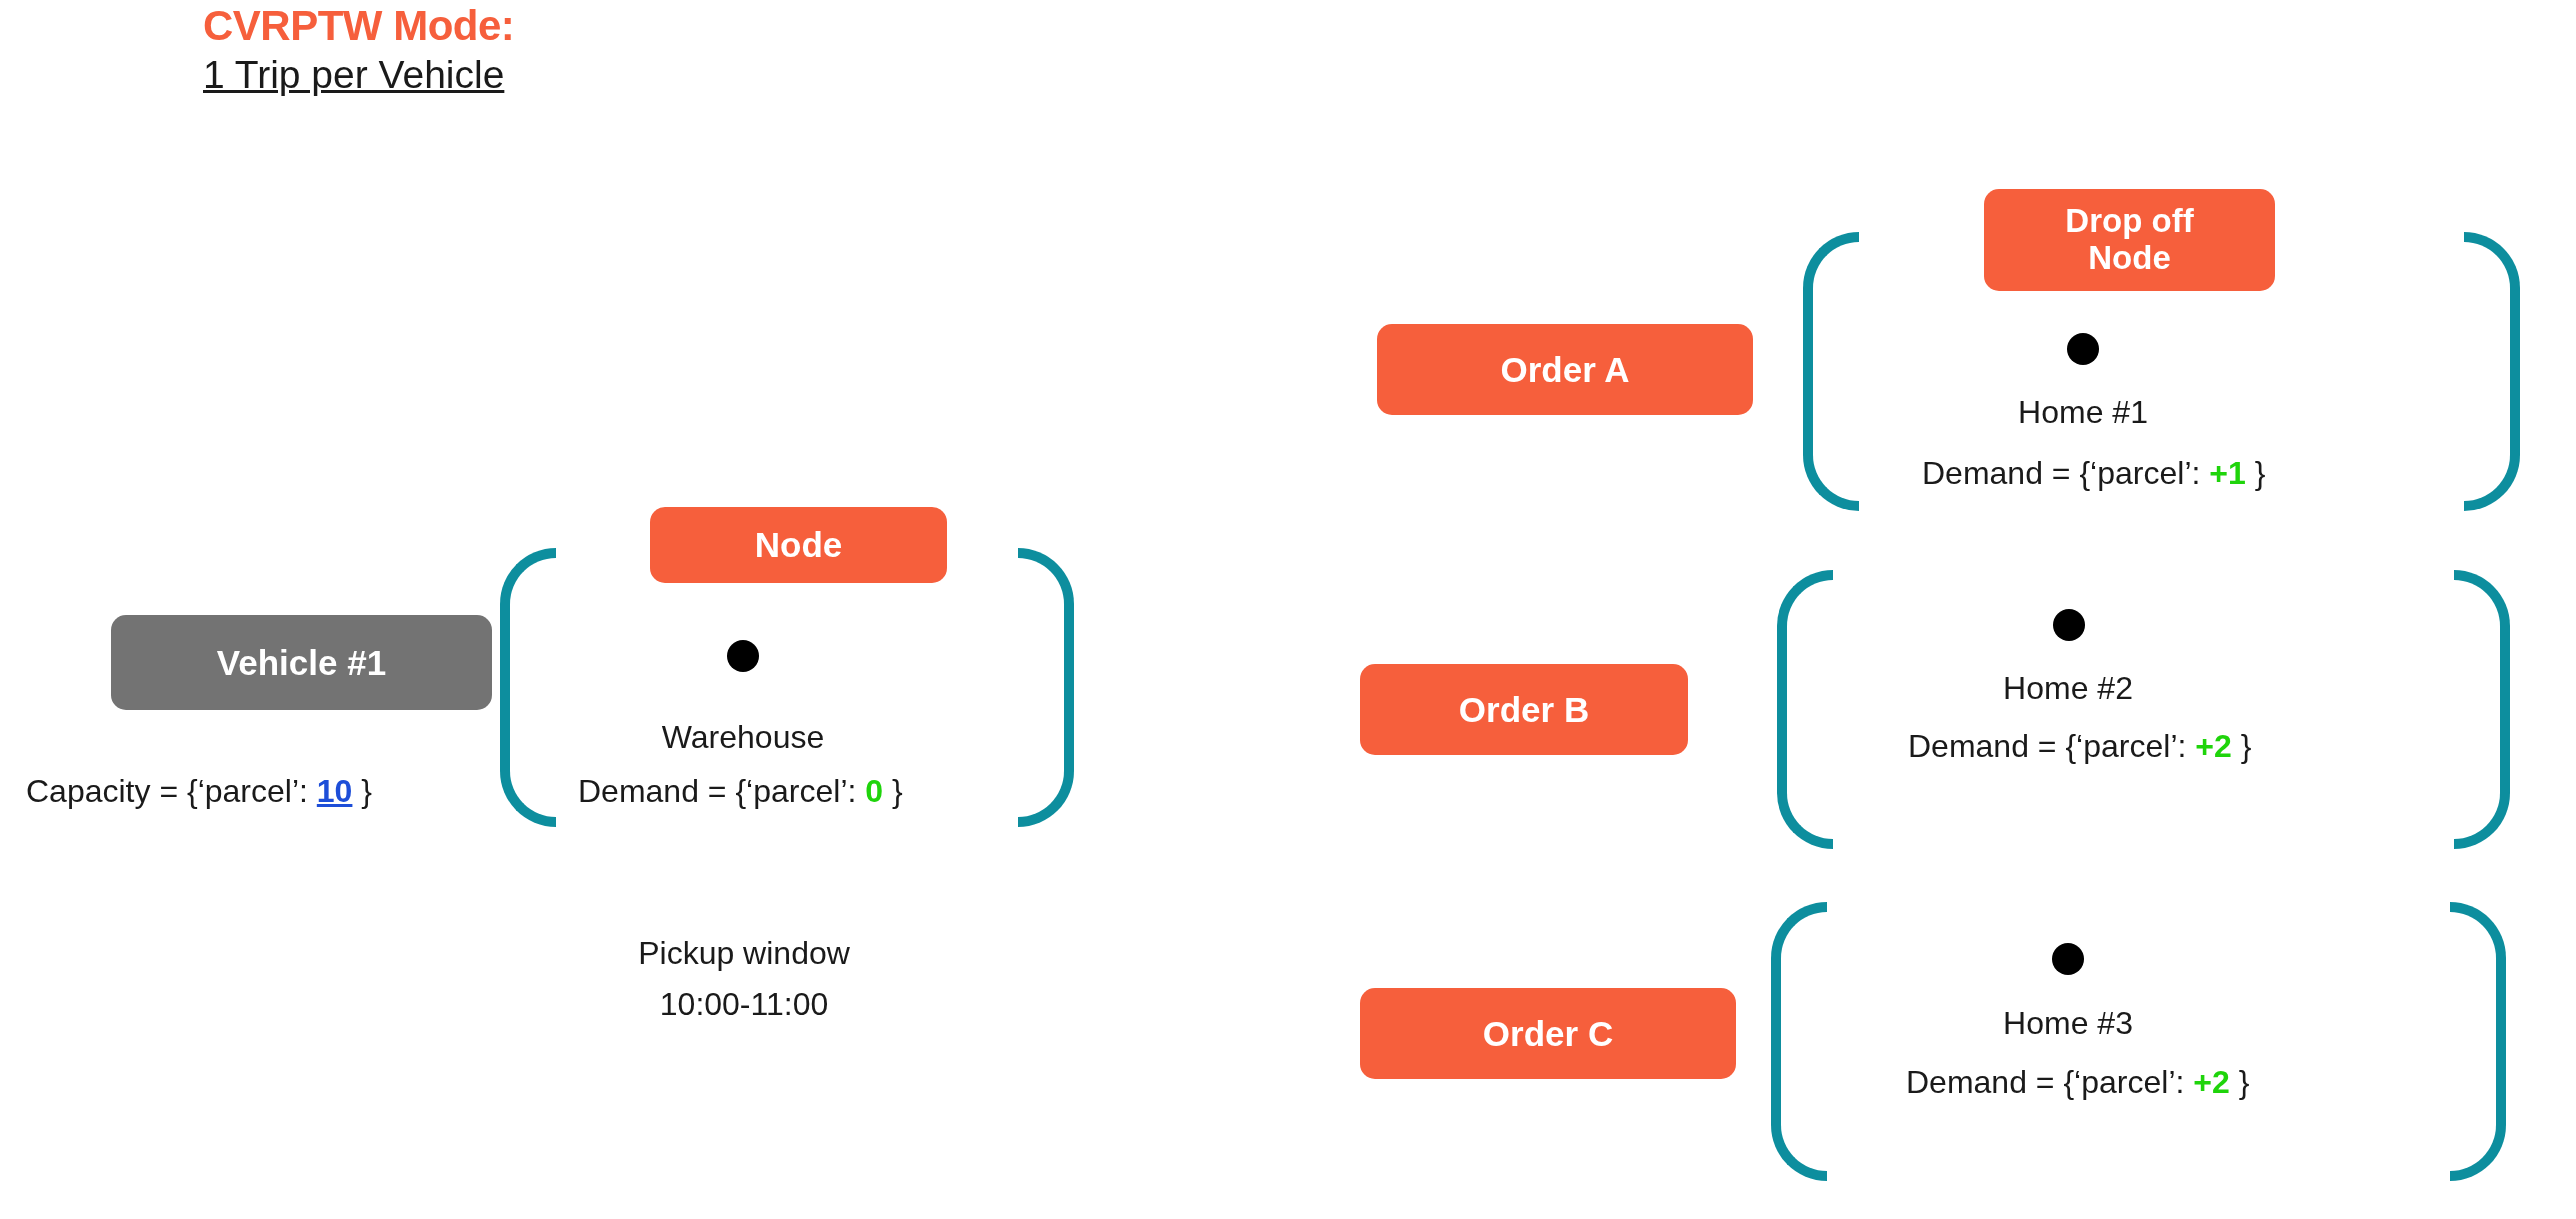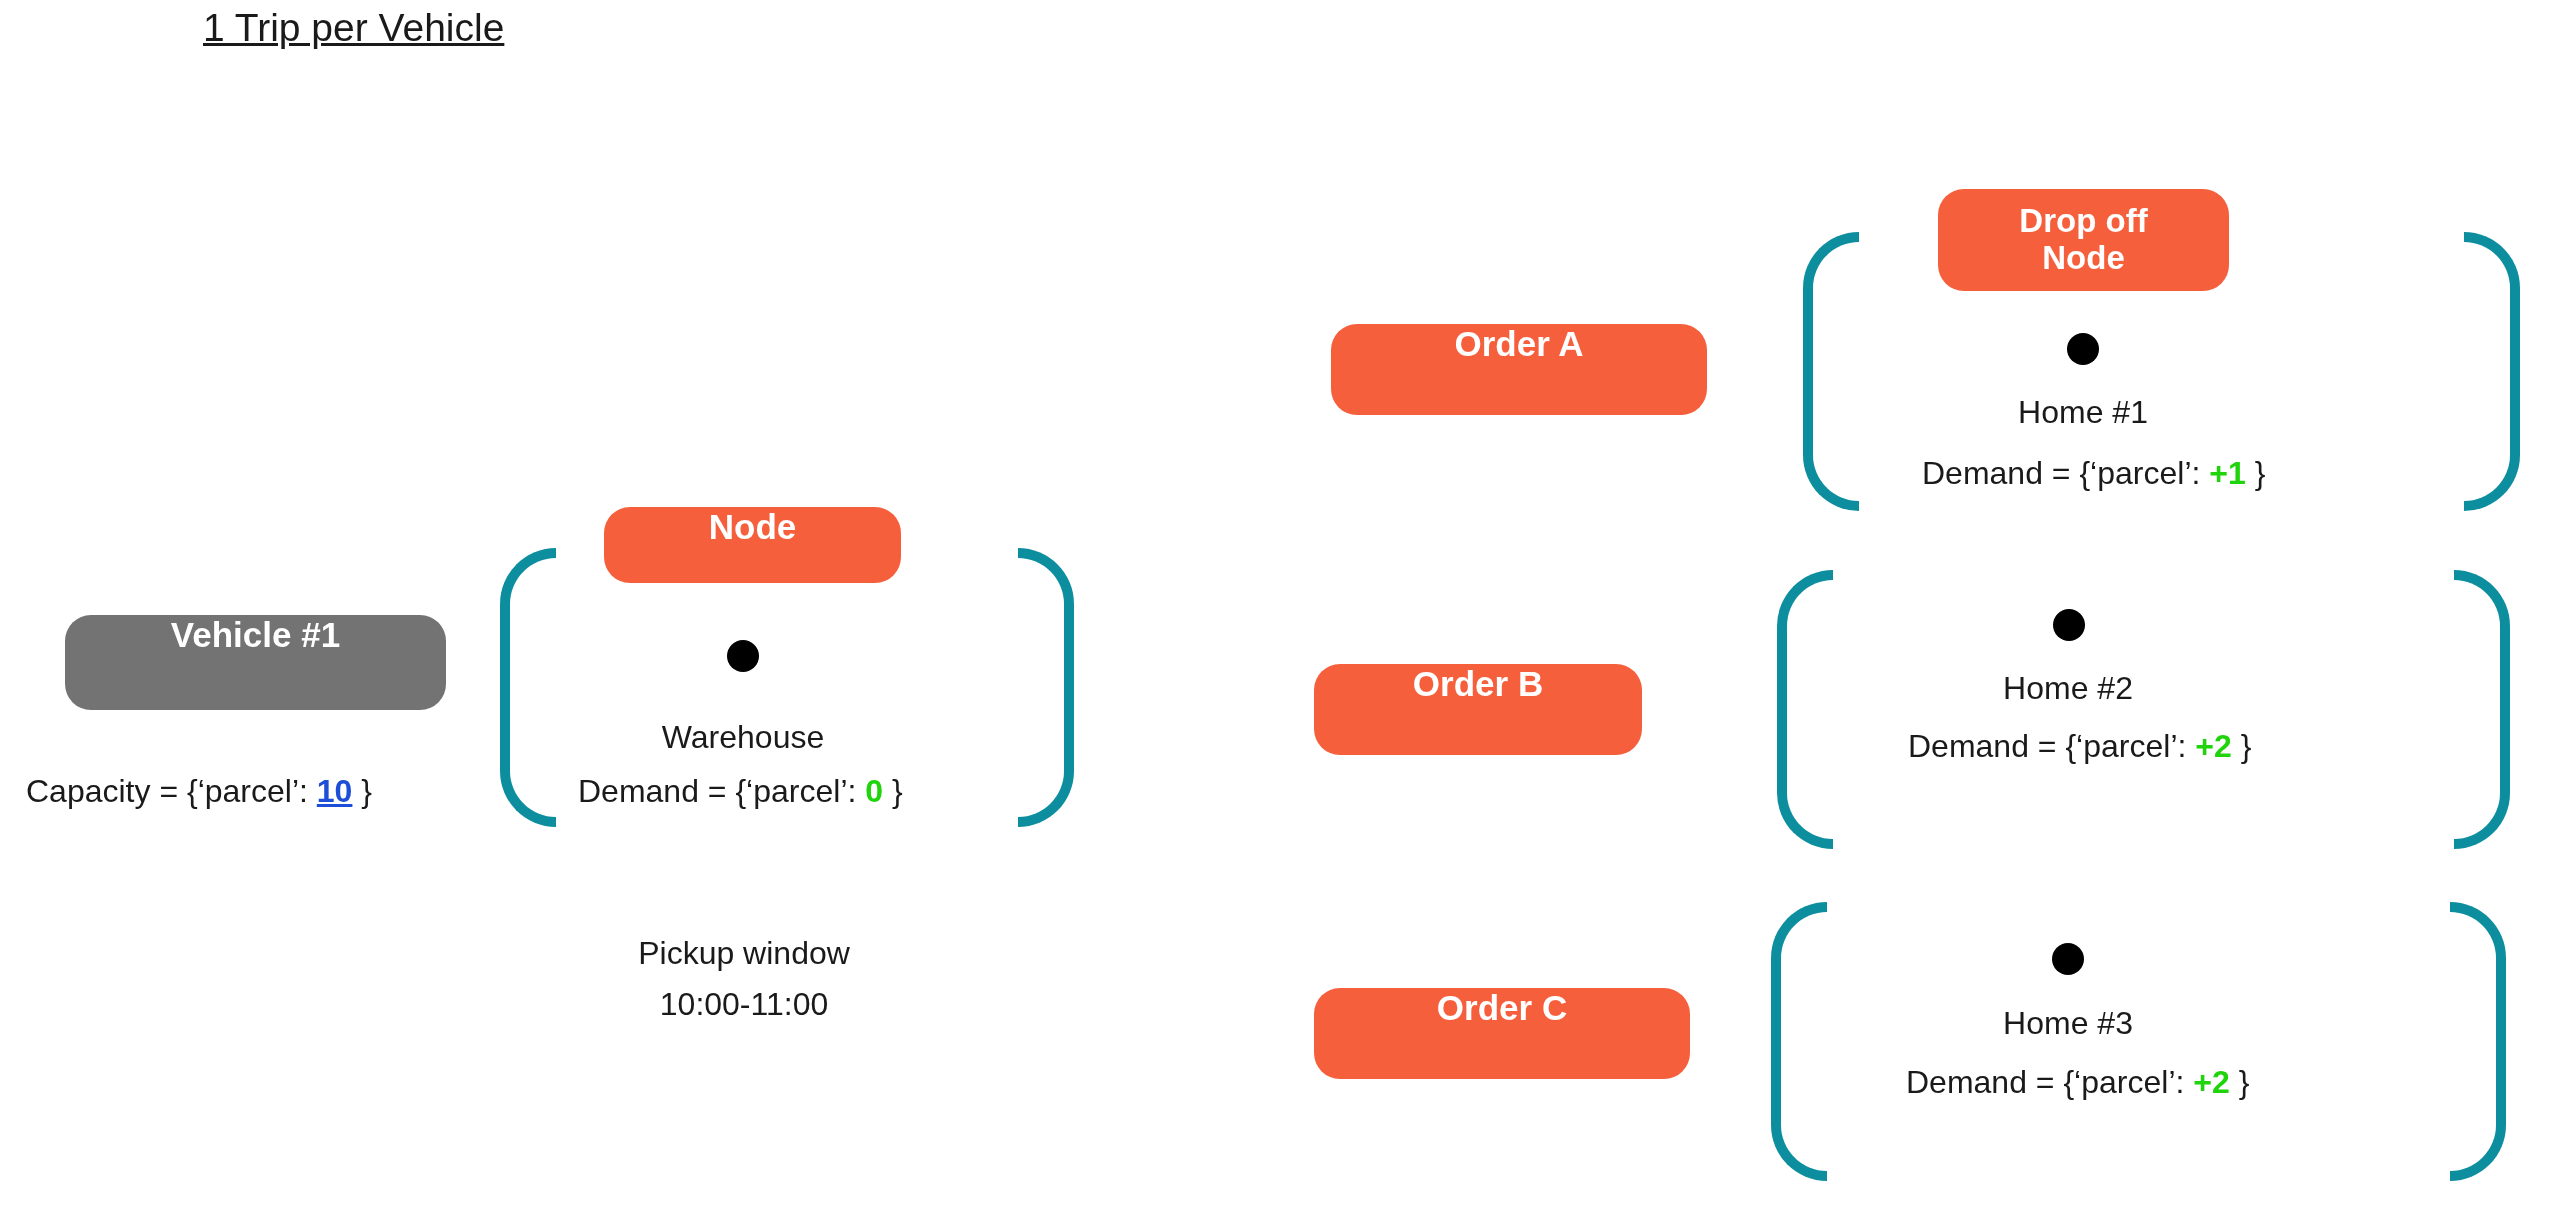--- a/index.html
+++ b/index.html
@@ -34,27 +34,29 @@
     font-weight: normal;
     color: #1a1a1a;
     line-height: 1.35;
     white-space: nowrap;
     text-decoration: underline;
   }
 
   
   .pill {
     display: flex;
+    align-items: center;
     justify-content: center;
     text-align: center;
     color: #ffffff;
     font-weight: bold;
-    border-radius: 26px;
+    border-radius: 15px;
     box-sizing: border-box;
     line-height: 1.12;
+    margin-left: 46px;
   }
   .pill-orange { background: #F65F3C; }
   .pill-gray   { background: #737373; }
 
   
   .bracket {
     box-sizing: border-box;
     border-top: 10.2px solid #0D8E9E;
     border-bottom: 10.2px solid #0D8E9E;
   }
@@ -94,20 +96,21 @@
     font-weight: bold;
     text-decoration: underline;
     color: #1d4ed8;
   }
   .center-text { text-align: center; }
 </style>
 </head>
 <body>
 
 <div id="title-block" class="abs">
+  <div id="mode-title">CVRPTW Mode:</div>
   <div id="mode-subtitle">1 Trip per Vehicle</div>
 </div>
 
 <div class="abs" style="left:65px; top:615px; width:381px; height:95px;">
   <div class="pill pill-gray" style="width:381px; height:95px; font-size:35px;">Vehicle #1</div>
 </div>
 <div class="abs plain" style="left:26px; top:758px;">
   <span>Capacity = {‘parcel’: </span><span class="val-bold-ul">10</span><span> }</span>
 </div>
 

